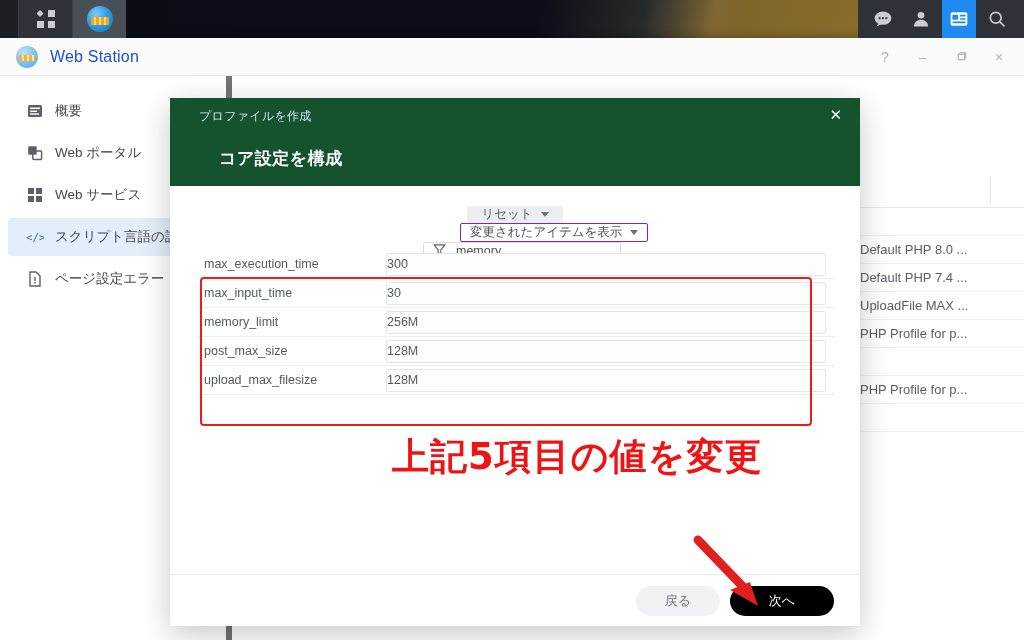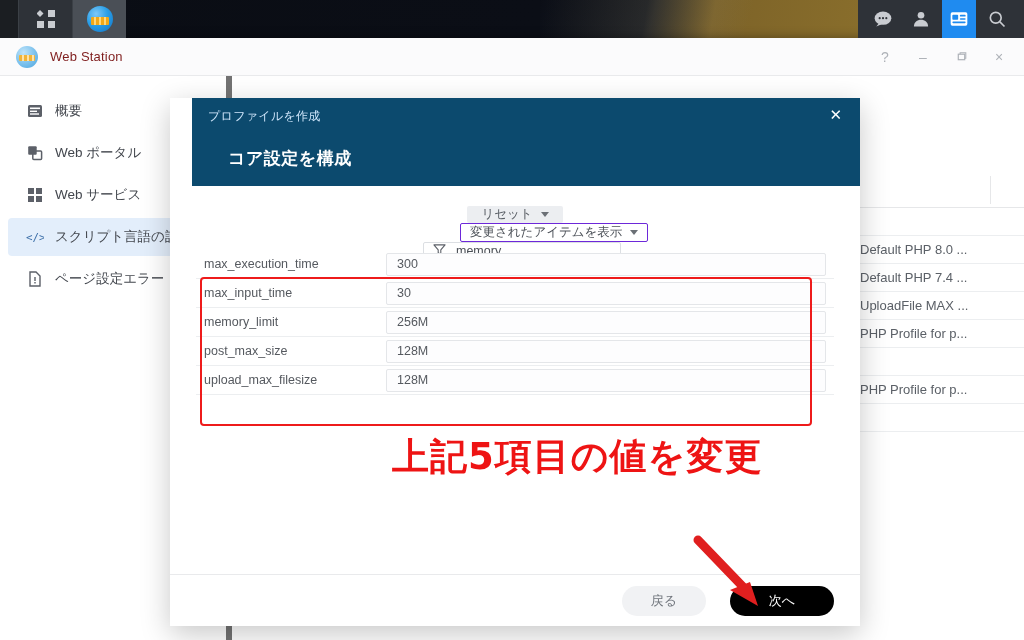--- a/index.html
+++ b/index.html
@@ -72,21 +72,21 @@
   }
   .win-icon {
     width: 22px; height: 22px; border-radius:50%;
     background: radial-gradient(circle at 35% 30%, #bfe4fa 0%, #7fc3ee 50%, #4ba5dd 100%);
     position:relative; margin-right: 12px; flex: 0 0 auto;
   }
   .win-icon::after{
     content:""; position:absolute; left:3px; top:9px; width:16px; height:6px;
     background: repeating-linear-gradient(90deg,#f0b43a 0 3px,#ffe2a8 3px 5px); border-radius:1px;
   }
-  .win-name { font-size: 13px; color:#7f1d1d; letter-spacing:0.2px; }
+  .win-name { font-size: 16px; color:#1d4ed8; letter-spacing:0.2px; }
   .win-ctrls { margin-left:auto; display:flex; align-items:center; }
   .win-ctrl {
     width: 38px; height: 38px; display:flex; align-items:center; justify-content:center;
     color:#aeb2b8; font-size:14px;
   }
 
   .win-body { display:flex; height: 564px; }
 
   
   .sidebar {
@@ -110,21 +110,21 @@
   .col-sep { position:absolute; left: 758px; top:100px; width:1px; height:28px; background:#e6e7e9; }
   .bg-row {
     position:absolute; left: 0; right: 0; height: 28px; border-bottom:1px solid #eceef0;
     display:flex; align-items:center; color:#5b6067; font-size:13px;
   }
   .bg-row span { position:absolute; left: 628px; }
   .dialog {
     position:absolute; left: 170px; top: 98px; width: 690px; height: 528px;
     background:#fff; box-shadow: 0 8px 28px rgba(0,0,0,0.22); z-index: 25;
   }
-  .dlg-head { background:#0c4a6e; height: 88px; position:relative; padding: 10px 16px; margin-left: 22px; }
+  .dlg-head { background:#14532d; height: 88px; position:relative; padding: 10px 29px; }
   .dlg-sub { color:#cfe6fb; font-size: 12px; letter-spacing: 0.3px; }
   .dlg-title { color:#fff; font-size: 17px; font-weight: bold; margin-top: 22px; margin-left: 20px; letter-spacing:0.5px;}
   .dlg-close { position:absolute; right: 18px; top: 9px; color:#fff; font-size:15px; line-height:1; }
 
   .dlg-body { padding: 20px 26px 0 26px; position: relative; height: 388px; }
   .toolbar { display:flex; align-items:center; height: 30px; flex-direction: column; }
   .btn-reset {
     height: 30px; background:#eceef1; color:#5a5f66; font-size:12.5px;
     display:flex; align-items:center; padding: 0 14px; gap:8px; border-radius:2px;
   }
@@ -141,38 +141,38 @@
 
   .tbl { margin-top: 14px; position:relative; }
   .tbl-head { display:flex; height: 28px; align-items:center; border-bottom:1px solid #e4e6e9; color:#9aa0a7; font-size:12.5px; }
   .th-name { width: 190px; padding-left: 8px; }
   .th-val { padding-left: 12px; border-left:1px solid #e4e6e9; height:28px; display:flex; align-items:center; flex:1;}
   .tr { display:flex; height: 29px; align-items:center; border-bottom:1px solid #eceef0; }
   .td-name { width: 190px; padding-left: 8px; color:#55595f; font-size:12.5px; }
   .td-val { flex:1; padding-right: 8px; }
   .td-val .cell {
     height: 23px; border:1px solid #e4e6e9; border-radius:2px; background:#fdfdfe;
-    display:flex; align-items:center; padding-left:10px; color:#55595f; font-size:12.5px;
+    display:flex; align-items:center; color:#55595f; font-size:12.5px;
   }
 
   .redbox {
     position:absolute; left: 200px; top: 277px; width: 612px; height: 149px;
     border: 2.5px solid #ee1b1b; border-radius: 4px; z-index: 30; pointer-events:none;
   }
   .red-note {
     position:absolute; left: 392px; top: 432px; z-index: 30;
     color:#ee1414; font-size: 37px; font-weight: bold; letter-spacing: 1px;
     font-family: "DejaVu Sans", sans-serif; white-space: nowrap;
   }
   .red-arrow { position:absolute; left: 690px; top: 534px; z-index: 31; }
 
   .dlg-foot {
     position:absolute; left:0; right:0; bottom:0; height: 52px;
     border-top:1px solid #e9eaec; display:flex; align-items:center; justify-content:flex-end;
-    padding-right: 26px; gap: 24px; background:#fff;
+    padding-right: 26px; gap: 10px; background:#fff;
   }
   .btn {
     height: 30px; min-width: 84px; border-radius: 15px; font-size: 13px;
     display:flex; align-items:center; justify-content:center;
   }
   .btn-back { background:#f1f2f4; color:#70757c; }
   .btn-next { background:#000000; color:#fff; min-width: 104px; }
 </style>
 </head>
 <body>

